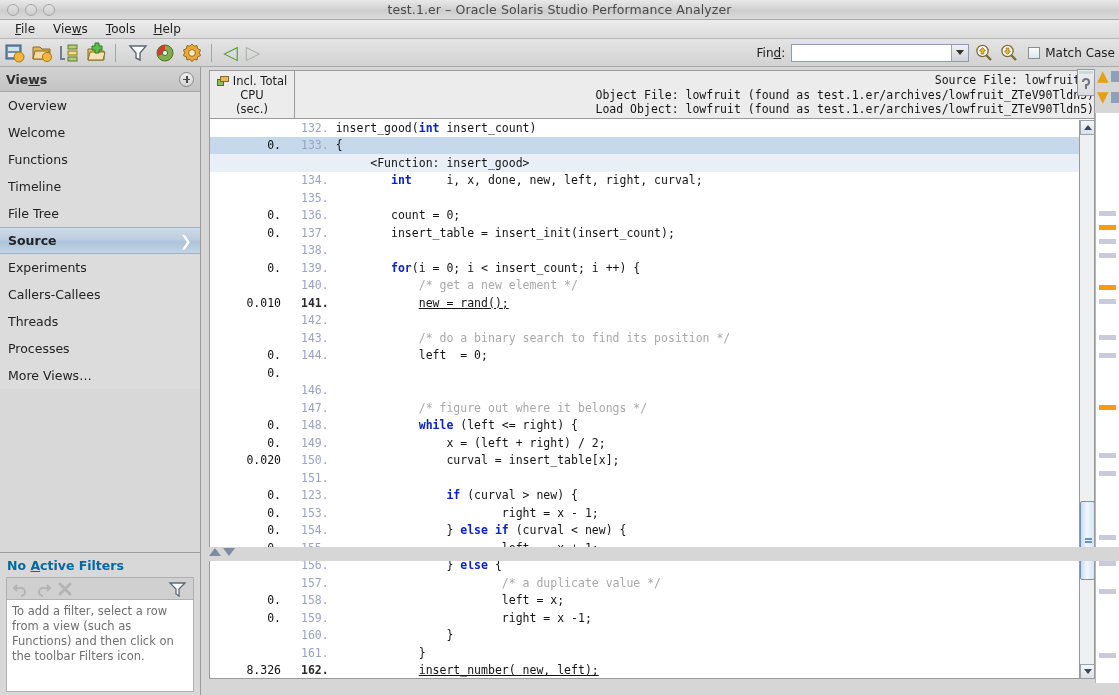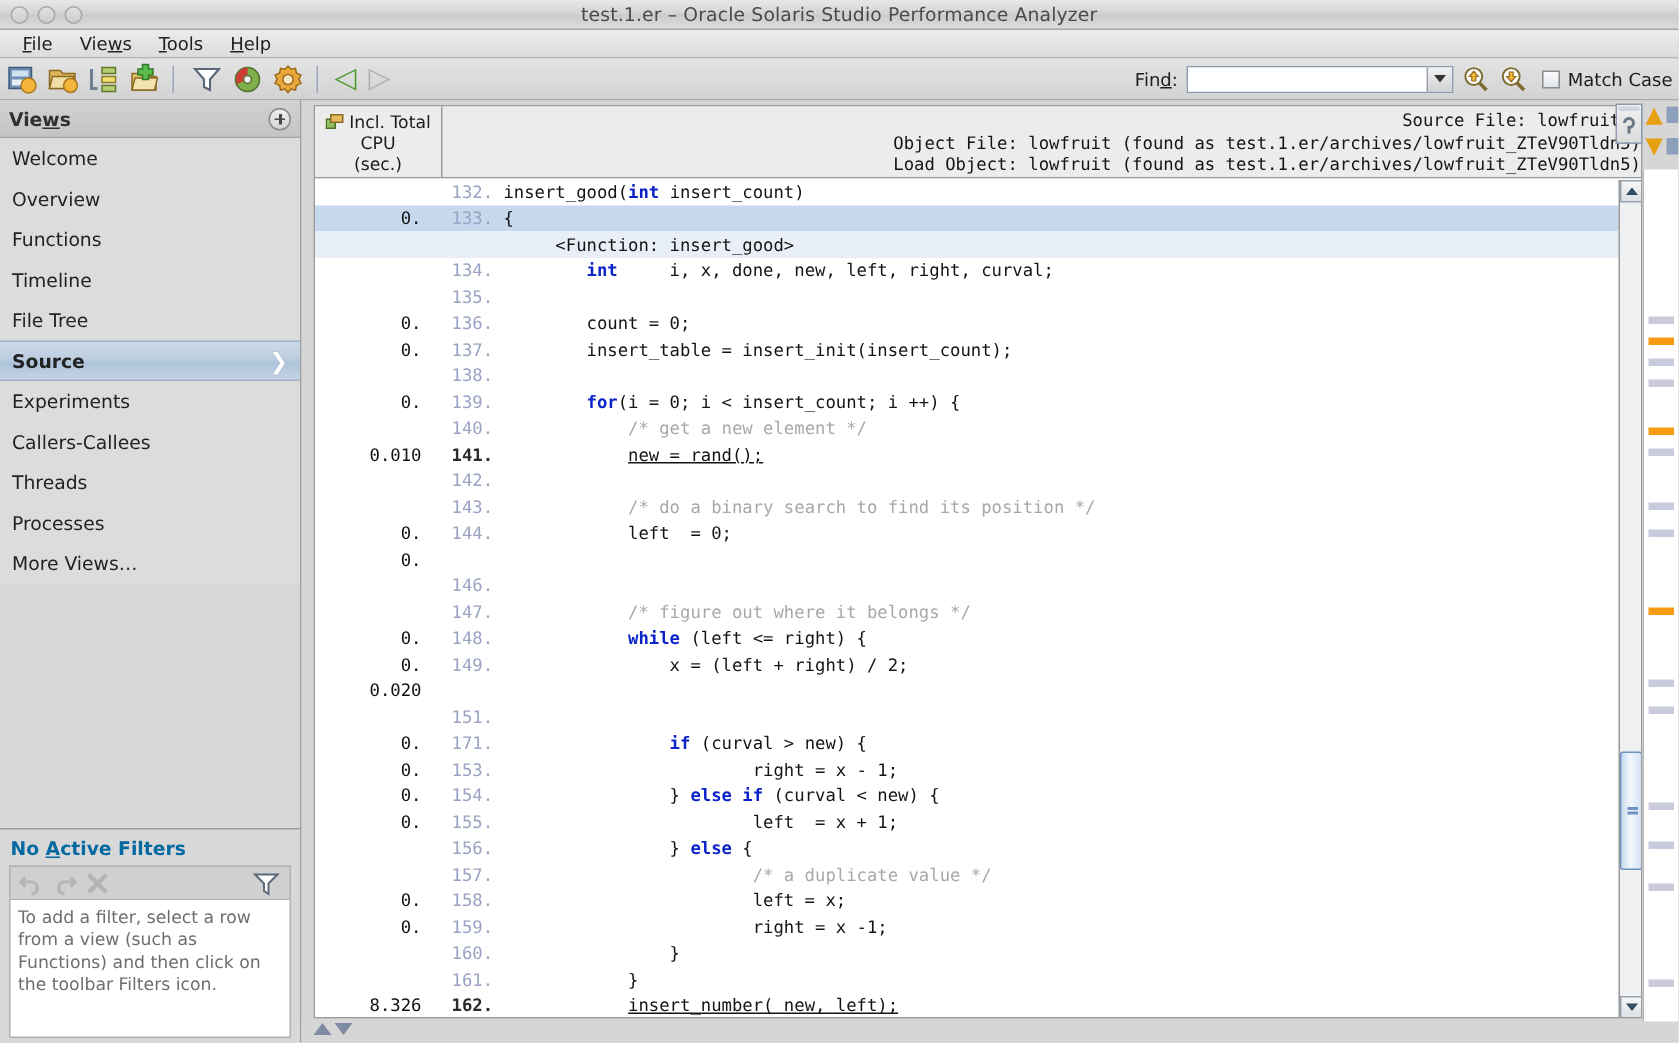--- a/index.html
+++ b/index.html
@@ -3,21 +3,21 @@
 <meta charset="utf-8">
 <style>
   * { box-sizing: border-box; margin: 0; padding: 0; }
   html, body {
     width: 1119px; height: 695px;
     font-family: "DejaVu Sans", sans-serif;
     font-size: 12px;
     background: #d6d6d6;
     overflow: hidden;
   }
-  #app { position: relative; width: 1119px; height: 695px; }
+  #app { position: relative; width: 1119px; height: 561px; }
 
   
   .titlebar {
     position: absolute; left: 0; top: 0; width: 1119px; height: 20px;
     background: linear-gradient(to bottom, #e8e8e8 0%, #d3d3d3 48%, #cbcbcb 52%, #dcdcdc 100%);
     border-bottom: 1px solid #a8a8a8;
     display: flex; align-items: center;
   }
   .win-btns { display: flex; gap: 6px; padding-left: 7px; }
   .win-btn {
@@ -321,24 +321,24 @@
     </div>
   </div>
 
   <div class="leftpanel">
     <div class="views-header">
       <span class="views-title">Vie<u>w</u>s</span>
       <div class="plus-btn"></div>
     </div>
     <div class="views-list">
       <div class="view-item">
+          <span>Overview</span>
+        </div>
+      <div class="view-item">
           <span>Welcome</span>
-        </div>
-      <div class="view-item">
-          <span>Overview</span>
         </div>
       <div class="view-item">
           <span>Functions</span>
         </div>
       <div class="view-item">
           <span>Timeline</span>
         </div>
       <div class="view-item">
           <span>File Tree</span>
         </div>
@@ -485,28 +485,29 @@
             <div class="coderow">
               <div class="cl-metric">0.</div>
               <div class="cl-body"><span class="lnum">148.</span>             <span class="kw">while</span> (left &lt;= right) {</div>
             </div>
             <div class="coderow">
               <div class="cl-metric">0.</div>
               <div class="cl-body"><span class="lnum">149.</span>                 x = (left + right) / 2;</div>
             </div>
             <div class="coderow">
               <div class="cl-metric">0.020</div>
+              <div class="cl-body"><span class="lnum">150.</span>                 curval = insert_table[x];</div>
             </div>
             <div class="coderow">
               <div class="cl-metric"></div>
               <div class="cl-body"><span class="lnum">151.</span> </div>
             </div>
             <div class="coderow">
               <div class="cl-metric">0.</div>
-              <div class="cl-body"><span class="lnum">171.</span>                 <span class="kw">if</span> (curval &gt; new) {</div>
+              <div class="cl-body"><span class="lnum">123.</span>                 <span class="kw">if</span> (curval &gt; new) {</div>
             </div>
             <div class="coderow">
               <div class="cl-metric">0.</div>
               <div class="cl-body"><span class="lnum">153.</span>                         right = x - 1;</div>
             </div>
             <div class="coderow">
               <div class="cl-metric">0.</div>
               <div class="cl-body"><span class="lnum">154.</span>                 } <span class="kw">else if</span> (curval &lt; new) {</div>
             </div>
             <div class="coderow">

